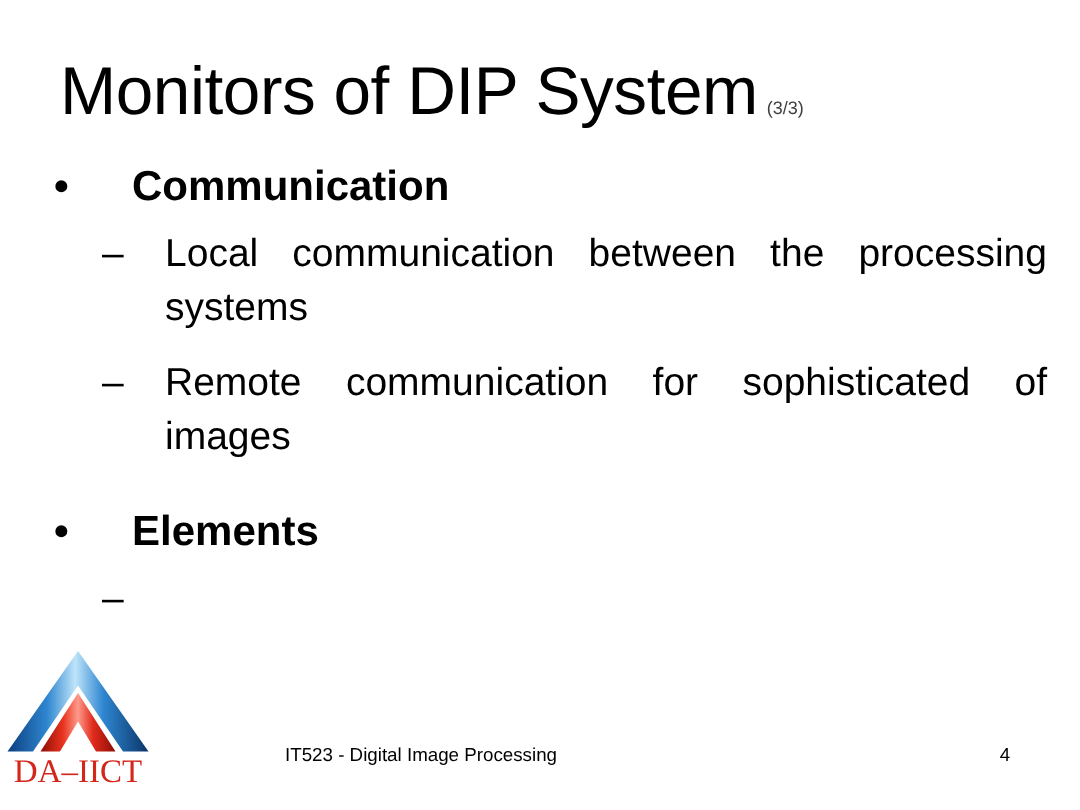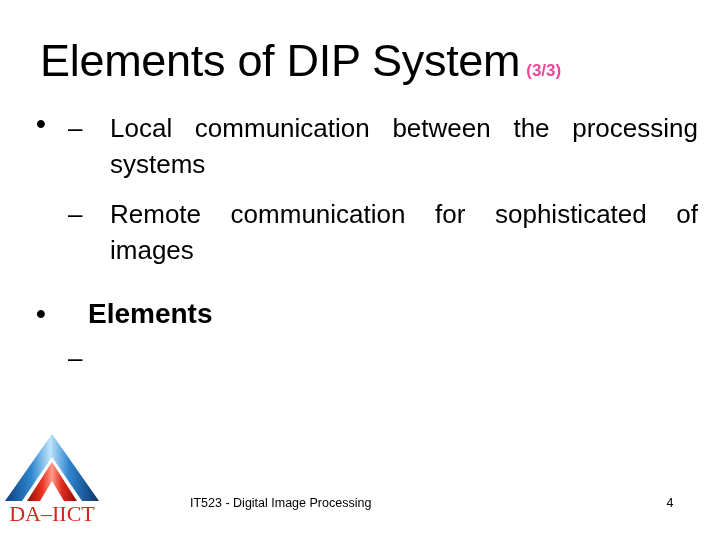--- a/index.html
+++ b/index.html
@@ -37,23 +37,23 @@
     font-size: 45px;
     font-weight: 400;
     letter-spacing: -0.3px;
     line-height: 50px;
     color: #000000;
     display: inline;
     vertical-align: baseline;
   }
   .title-sup {
     font-family: "Liberation Sans", sans-serif;
-    font-size: 17px;
-    font-weight: 700;
-    color: #ec4899;
+    font-size: 12px;
+    font-weight: 400;
+    color: #404040;
     display: inline;
     vertical-align: baseline;
     margin-left: 6px;
   }
 
   
   .body {
     position: absolute;
     left: 0;
     top: 104px;
@@ -145,27 +145,28 @@
     height: 93px;
   }
   .logo svg { display: block; }
 </style>
 </head>
 <body>
 
 <div class="slide">
 
   <div class="title-block">
-    <span class="title-main">Elements of DIP System</span><span class="title-sup">(3/3)</span>
+    <span class="title-main">Monitors of DIP System</span><span class="title-sup">(3/3)</span>
   </div>
 
   <div class="body">
 
     <div class="l1">
       <span class="bullet">•</span>
+      <span>Communication</span>
     </div>
 
     <div class="l2-group">
       <div class="l2 justify">
         <span class="dash">–</span>
         <span class="txt">Local communication between the processing systems</span>
       </div>
       <div class="gap-a"></div>
       <div class="l2 justify">
         <span class="dash">–</span>

